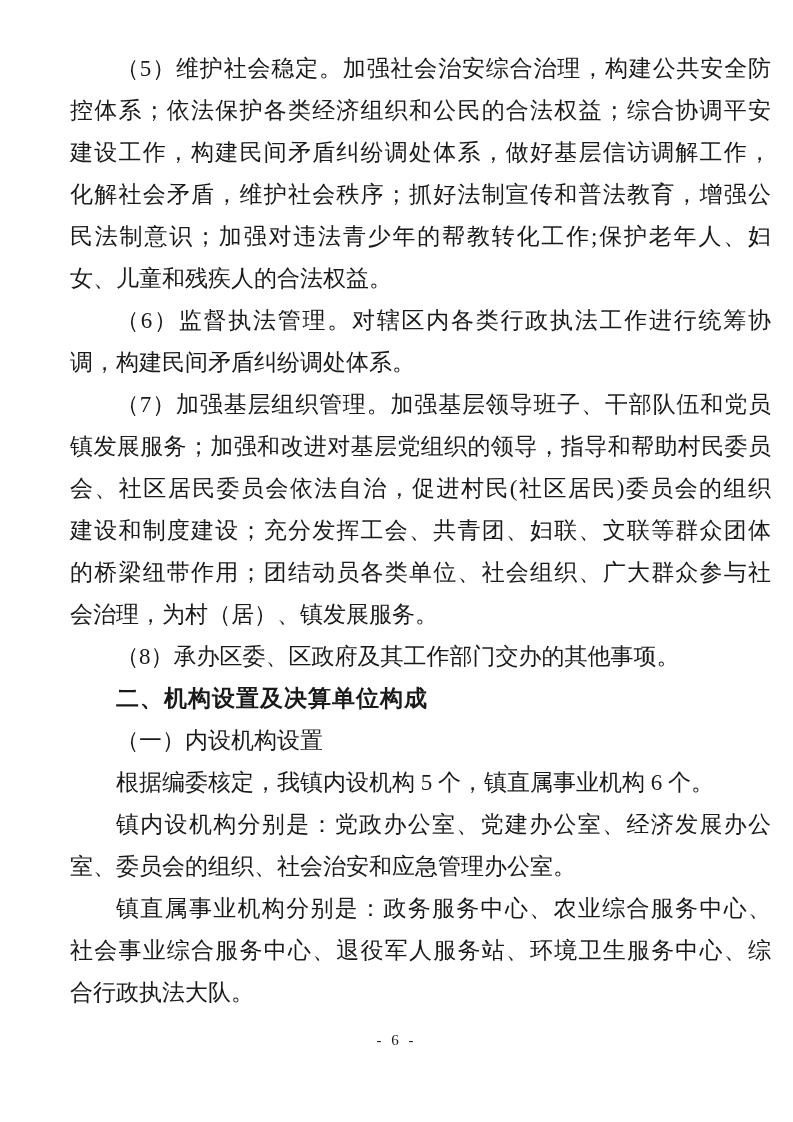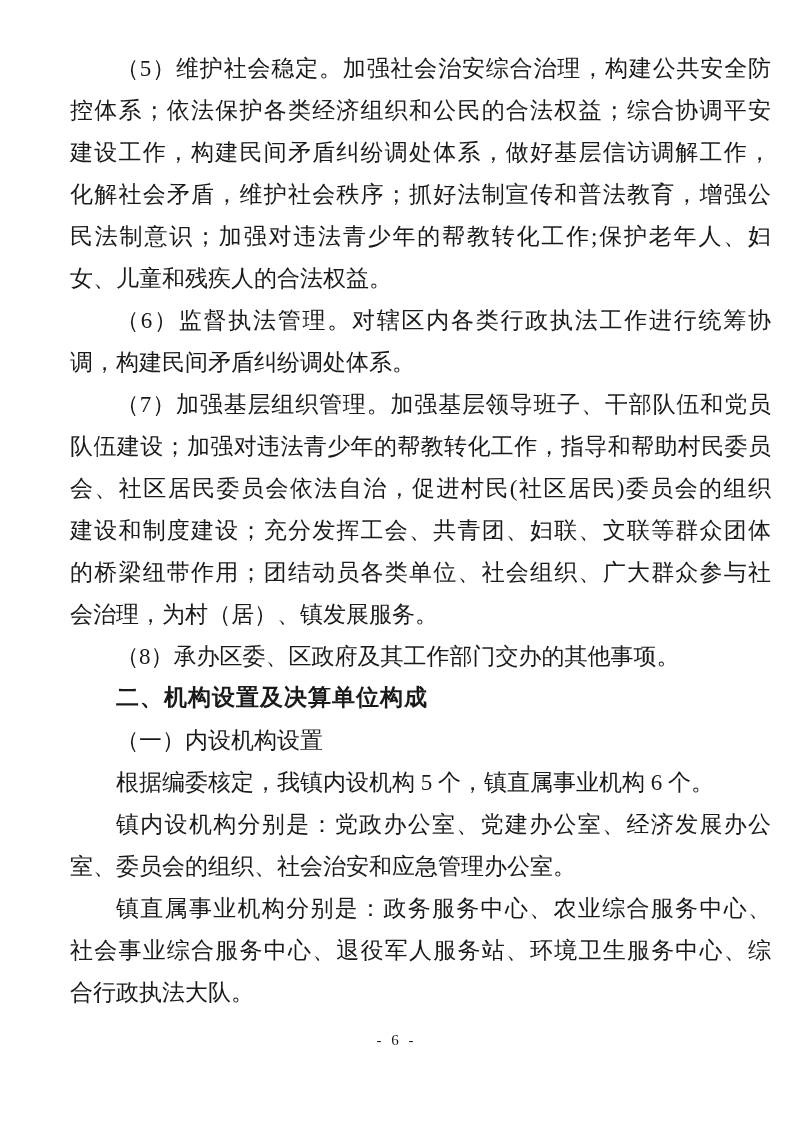--- a/index.html
+++ b/index.html
@@ -32,21 +32,21 @@
     white-space: normal;
   }
   .line.end {
     text-align: left;
     text-align-last: left;
   }
   .line.indent {
     text-indent: 2em;
   }
   .line.heading {
-    font-family: Liberation Mono, monospace;
+    font-family: Liberation Serif, serif;
     font-weight: bold;
     letter-spacing: 1px;
   }
   .footer {
     position: absolute;
     left: 0;
     right: 0;
     top: 1032px;
     text-align: center;
     font-size: 15px;
@@ -69,21 +69,21 @@
       <div class="line end">女、儿童和残疾人的合法权益。</div>
     </div>
 
     <div class="para">
       <div class="line indent">（6）监督执法管理。对辖区内各类行政执法工作进行统筹协</div>
       <div class="line end">调，构建民间矛盾纠纷调处体系。</div>
     </div>
 
     <div class="para">
       <div class="line indent">（7）加强基层组织管理。加强基层领导班子、干部队伍和党员</div>
-      <div class="line">队伍建设；加强对违法青少年的帮教转化工作，指导和帮助村民委员</div>
+      <div class="line">镇发展服务；加强和改进对基层党组织的领导，指导和帮助村民委员</div>
       <div class="line">会、社区居民委员会依法自治，促进村民(社区居民)委员会的组织</div>
       <div class="line">建设和制度建设；充分发挥工会、共青团、妇联、文联等群众团体</div>
       <div class="line">的桥梁纽带作用；团结动员各类单位、社会组织、广大群众参与社</div>
       <div class="line end">会治理，为村（居）、镇发展服务。</div>
     </div>
 
     <div class="para">
       <div class="line indent end">（8）承办区委、区政府及其工作部门交办的其他事项。</div>
     </div>
 

